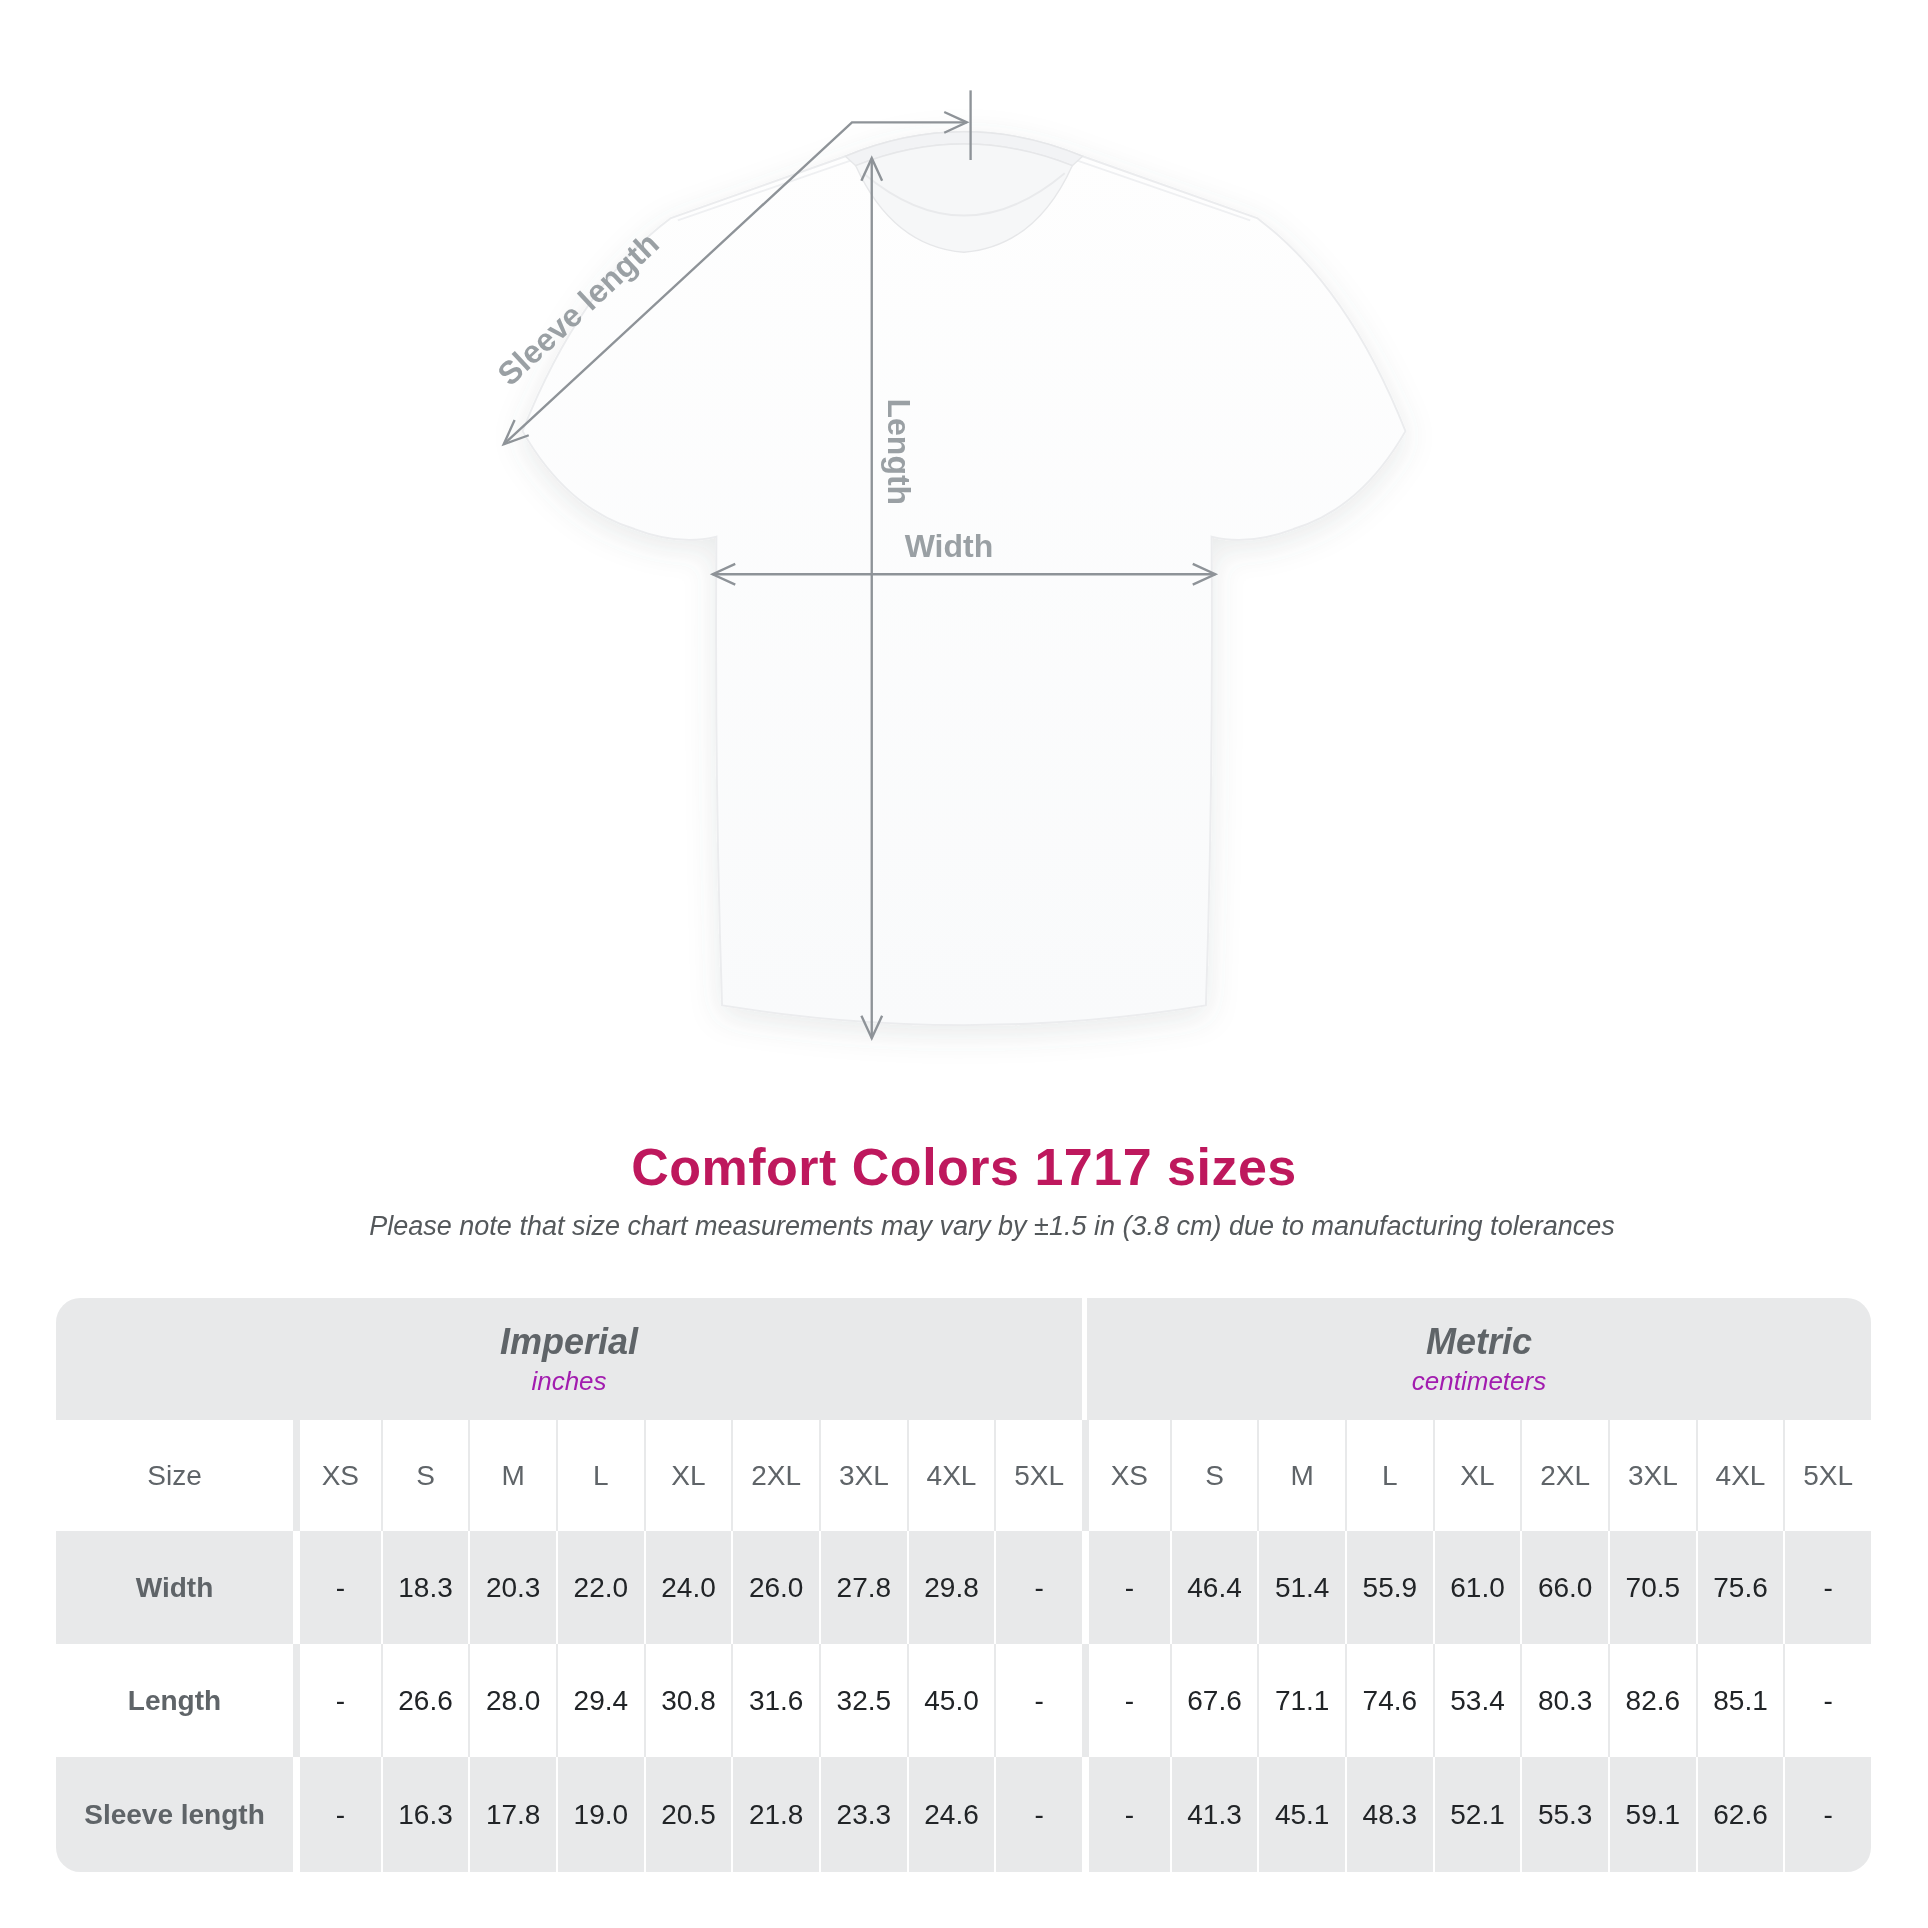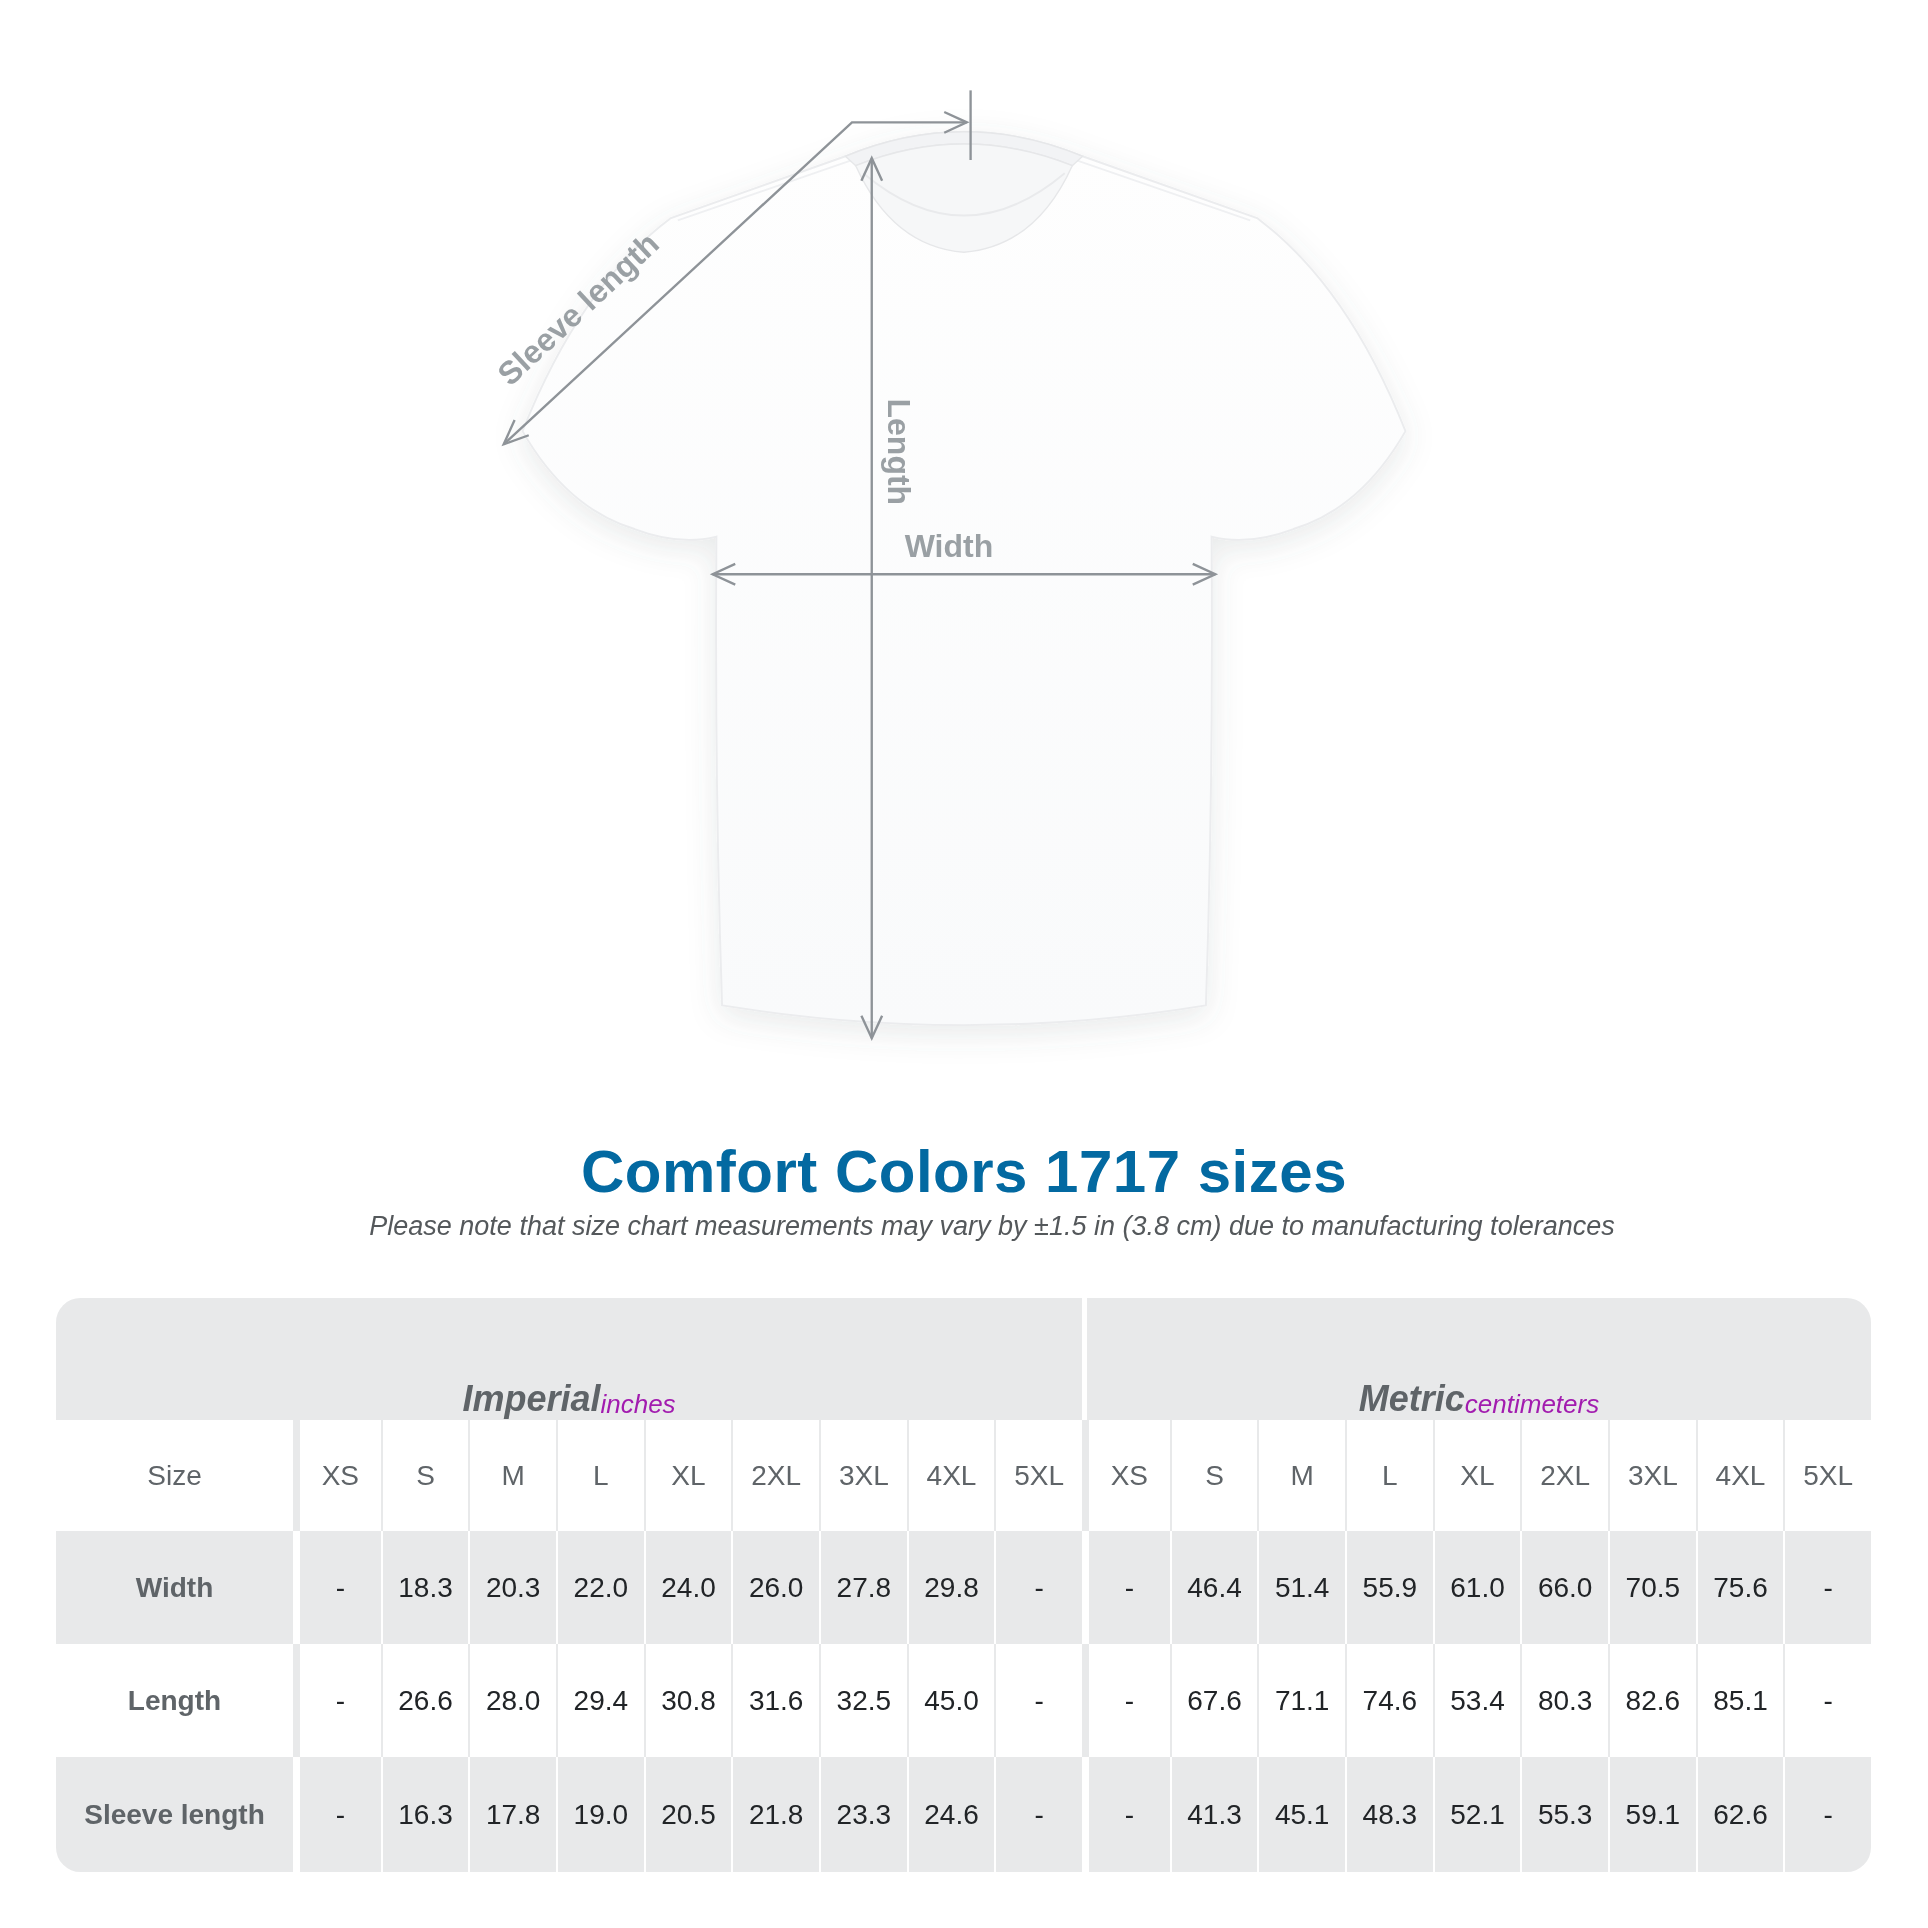--- a/index.html
+++ b/index.html
@@ -7,39 +7,39 @@
     position:relative;width:1928px;height:1928px;background:#ffffff;
     font-family:"Liberation Sans",sans-serif;overflow:hidden;
   }
   
   #diagram-svg{position:absolute;left:0;top:0;}
   .anno-line{stroke:#8e9398;stroke-width:2.5;fill:none;}
   .anno-label{font-family:"Liberation Sans",sans-serif;font-weight:700;font-size:34px;fill:#9aa0a4;}
   
   #page-title{
     position:absolute;top:1137px;left:0;width:100%;text-align:center;
-    font-size:60px;font-weight:700;color:#0369a1;letter-spacing:0.5px;
+    font-size:52px;font-weight:700;color:#be185d;letter-spacing:0.5px;
   }
   #page-subtitle{
     position:absolute;top:1211px;left:0;width:100%;text-align:center;
     font-size:27px;font-style:italic;color:#54585b;padding-left:28px;
   }
   
   #size-table{
     position:absolute;left:56px;top:1298px;width:1815px;
     border-radius:24.5px;overflow:hidden;
   }
   .trow{display:grid;grid-template-columns:237px repeat(18,1fr);}
   #group-row{height:122px;}
   #hdr-row{height:111px;}
   .data-row{height:113px;}
   .data-row.last{height:115px;}
   .gcell{
-    background:#e8e9ea;display:flex;flex-direction:row;
-    align-items:flex-end;justify-content:center;
+    background:#e8e9ea;display:flex;flex-direction:column;
+    align-items:center;justify-content:center;
   }
   .gcell.sep{border-left:5.6px solid #ffffff;}
   .gname{font-style:italic;font-weight:700;font-size:36px;color:#5f6468;}
   .gunit{font-style:italic;font-size:26px;color:#a21caf;margin-top:3px;}
   .cell{
     display:flex;align-items:center;justify-content:center;
     font-size:28px;color:#212427;
   }
   .white-row .cell{background:#ffffff;border-left:2.8px solid #e8e9ea;}
   .gray-row  .cell{background:#e8e9ea;border-left:2.8px solid #ffffff;}

